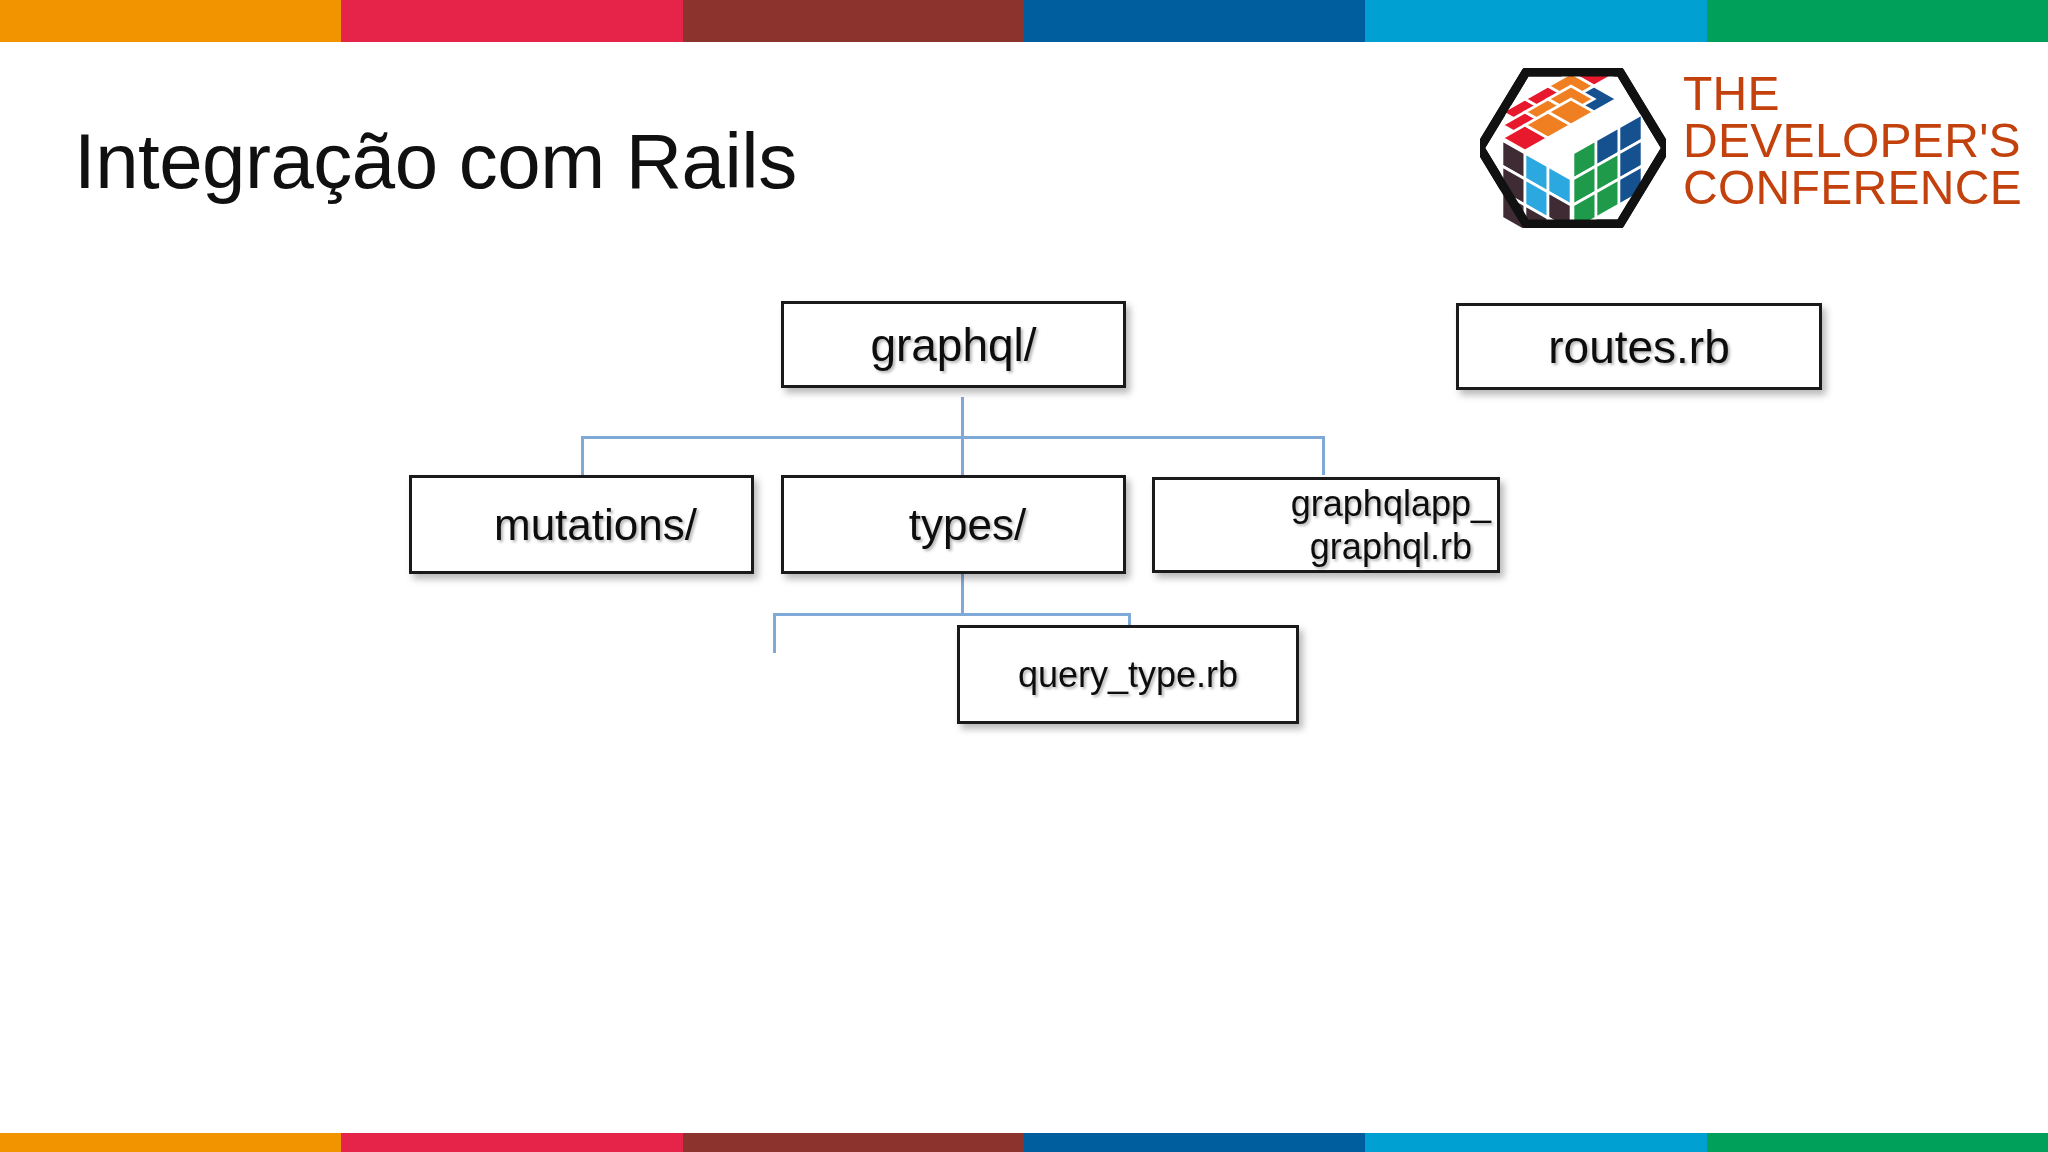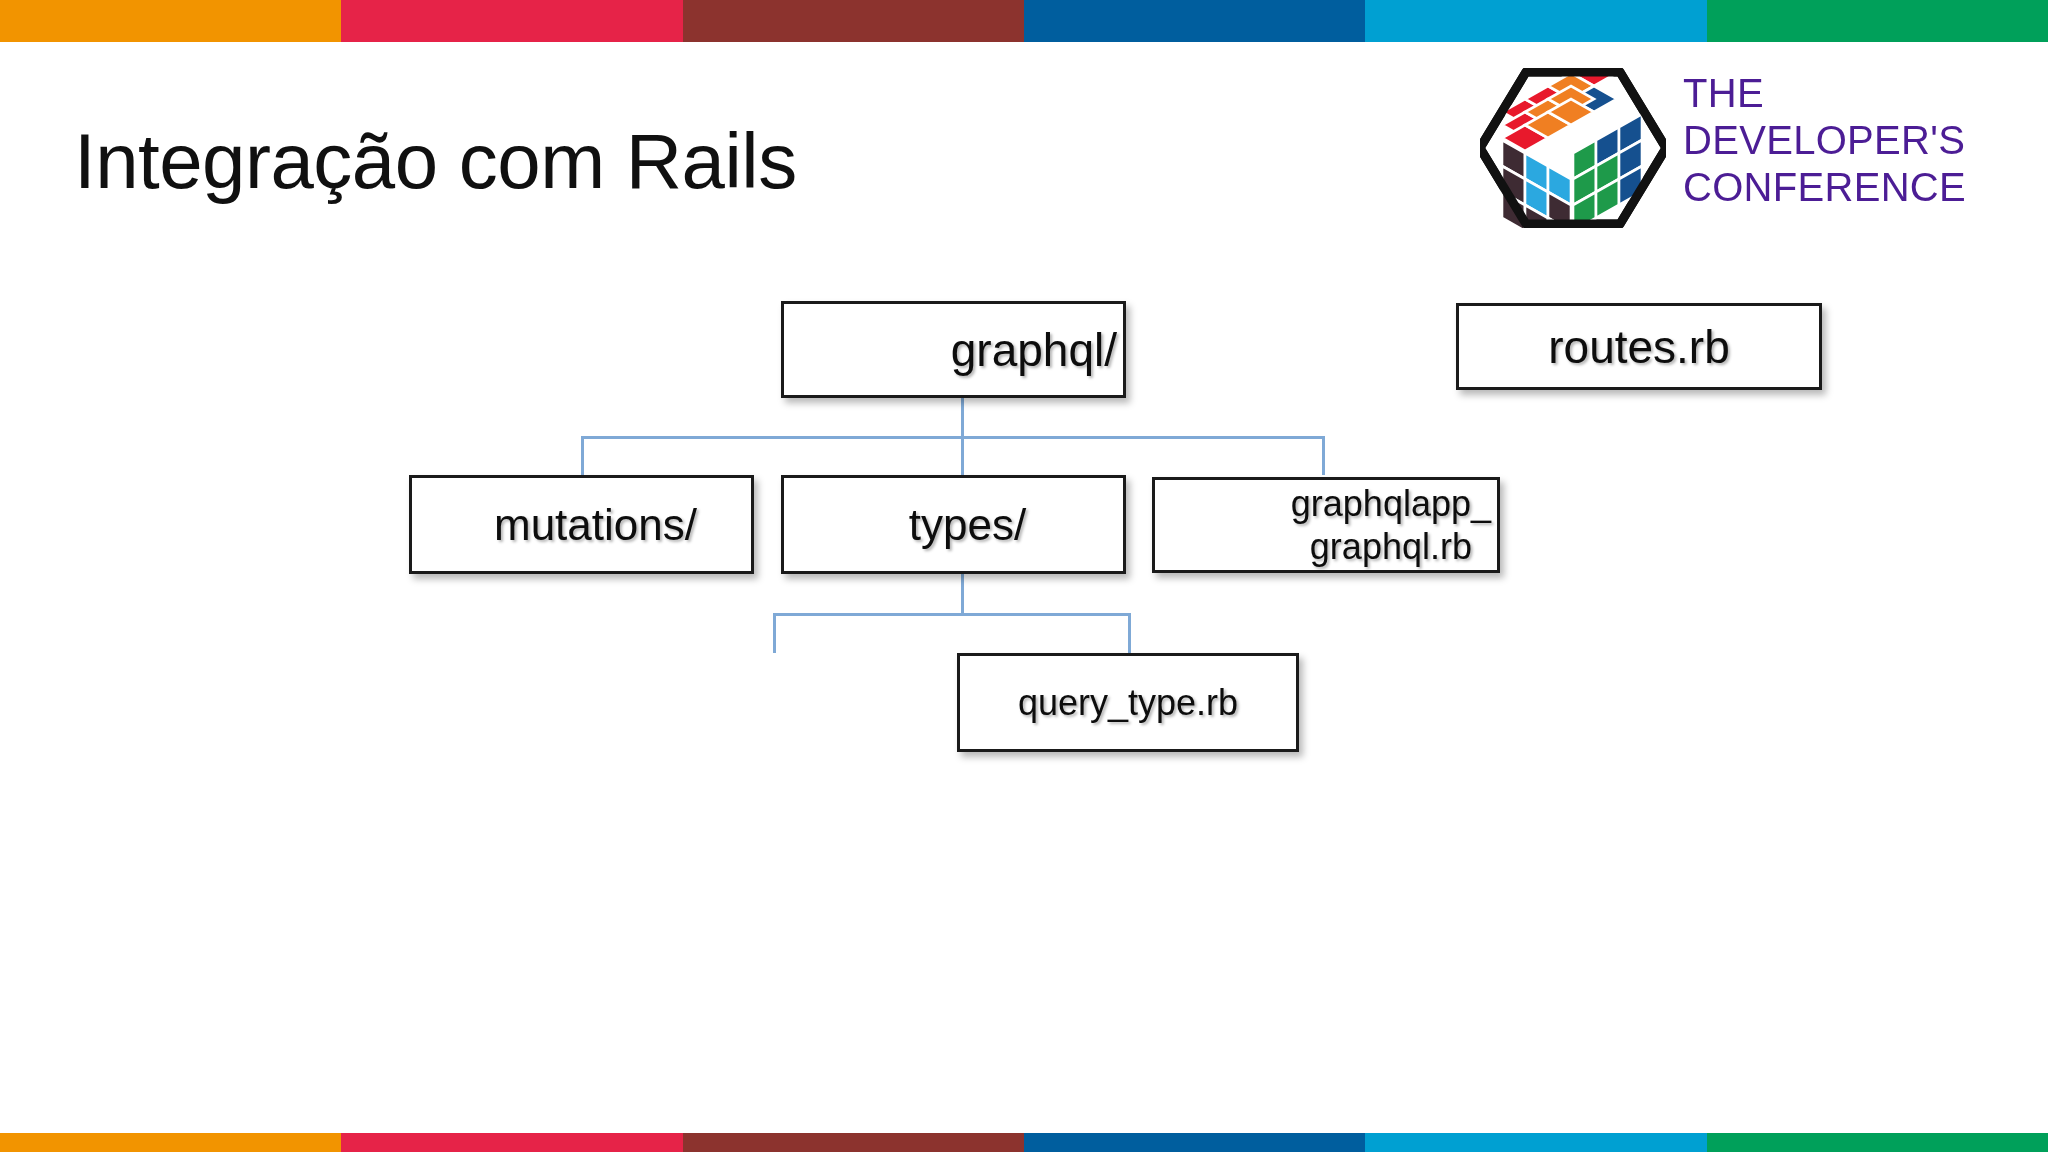--- a/index.html
+++ b/index.html
@@ -26,22 +26,22 @@
     font-weight:400;color:#101010;
     letter-spacing:-0.5px;
     white-space:nowrap;
   }
 
   
   .logo{position:absolute;left:1480px;top:68px;width:556px;height:160px;}
   .logo-cube{position:absolute;left:0;top:0;width:186px;height:160px;}
   .logo-text{
     position:absolute;left:203px;top:2px;
-    font-size:40px;line-height:47px;
-    font-weight:400;color:#4c1d95;
+    font-size:48px;line-height:47px;
+    font-weight:400;color:#c2410c;
     letter-spacing:0.3px;
   }
   .logo-text div{white-space:nowrap;}
 
   
   .diagram{position:absolute;left:0;top:0;width:2048px;height:1152px;}
   .conn{position:absolute;background:#7FA9D6;}
   .conn.v{width:3px;}
   .conn.h{height:3px;}
 
@@ -140,21 +140,21 @@
     <div class="conn h" style="left: 581px; top: 436px; width: 744px; background: rgb(127, 169, 214);"></div>
     <div class="conn v" style="left: 581px; top: 436px; height: 39px; background: rgb(127, 169, 214);"></div>
     <div class="conn v" style="left: 961px; top: 436px; height: 39px; background: rgb(127, 169, 214);"></div>
     <div class="conn v" style="left: 1322px; top: 436px; height: 39px; background: rgb(127, 169, 214);"></div>
 
     <div class="conn v" style="left: 961px; top: 573px; height: 42px; background: rgb(127, 169, 214);"></div>
     <div class="conn h" style="left: 773px; top: 613px; width: 358px; background: rgb(127, 169, 214);"></div>
     <div class="conn v" style="left: 773px; top: 613px; height: 40px; background: rgb(127, 169, 214);"></div>
     <div class="conn v" style="left: 1128px; top: 613px; height: 40px; background: rgb(127, 169, 214);"></div>
 
-    <div class="node big" style="left:781px;top:301px;width:345px;height:97px;justify-content:flex-end;">
+    <div class="node big" style="left:781px;top:301px;width:345px;height:87px;">
       <span class="lbl">graphql/</span>
     </div>
 
     <div class="node big" style="left:1456px;top:303px;width:366px;height:87px;">
       <span class="lbl">routes.rb</span>
     </div>
 
     <div class="node mid" style="left:409px;top:475px;width:345px;height:99px;">
       <span class="lbl">mutations/</span>
     </div>
@@ -164,21 +164,21 @@
     </div>
 
     <div class="node two" style="left:1152px;top:477px;width:348px;height:96px;justify-content:flex-end;">
       <span class="lbl">
         <span>graphqlapp_</span><br>
         <span>graphql.rb</span>
       </span>
     </div>
 
 
-    <div class="node small" style="left:957px;top:653px;width:342px;height:99px;">
+    <div class="node small" style="left:957px;top:625px;width:342px;height:99px;">
       <span class="lbl">query_type.rb</span>
     </div>
 
   </div>
 
   <div class="colorbar bottom">
     <span style="background: rgb(242, 148, 0);"></span>
     <span style="background: rgb(230, 35, 72);"></span>
     <span style="background: rgb(140, 51, 46);"></span>
     <span style="background: rgb(0, 94, 158);"></span>

